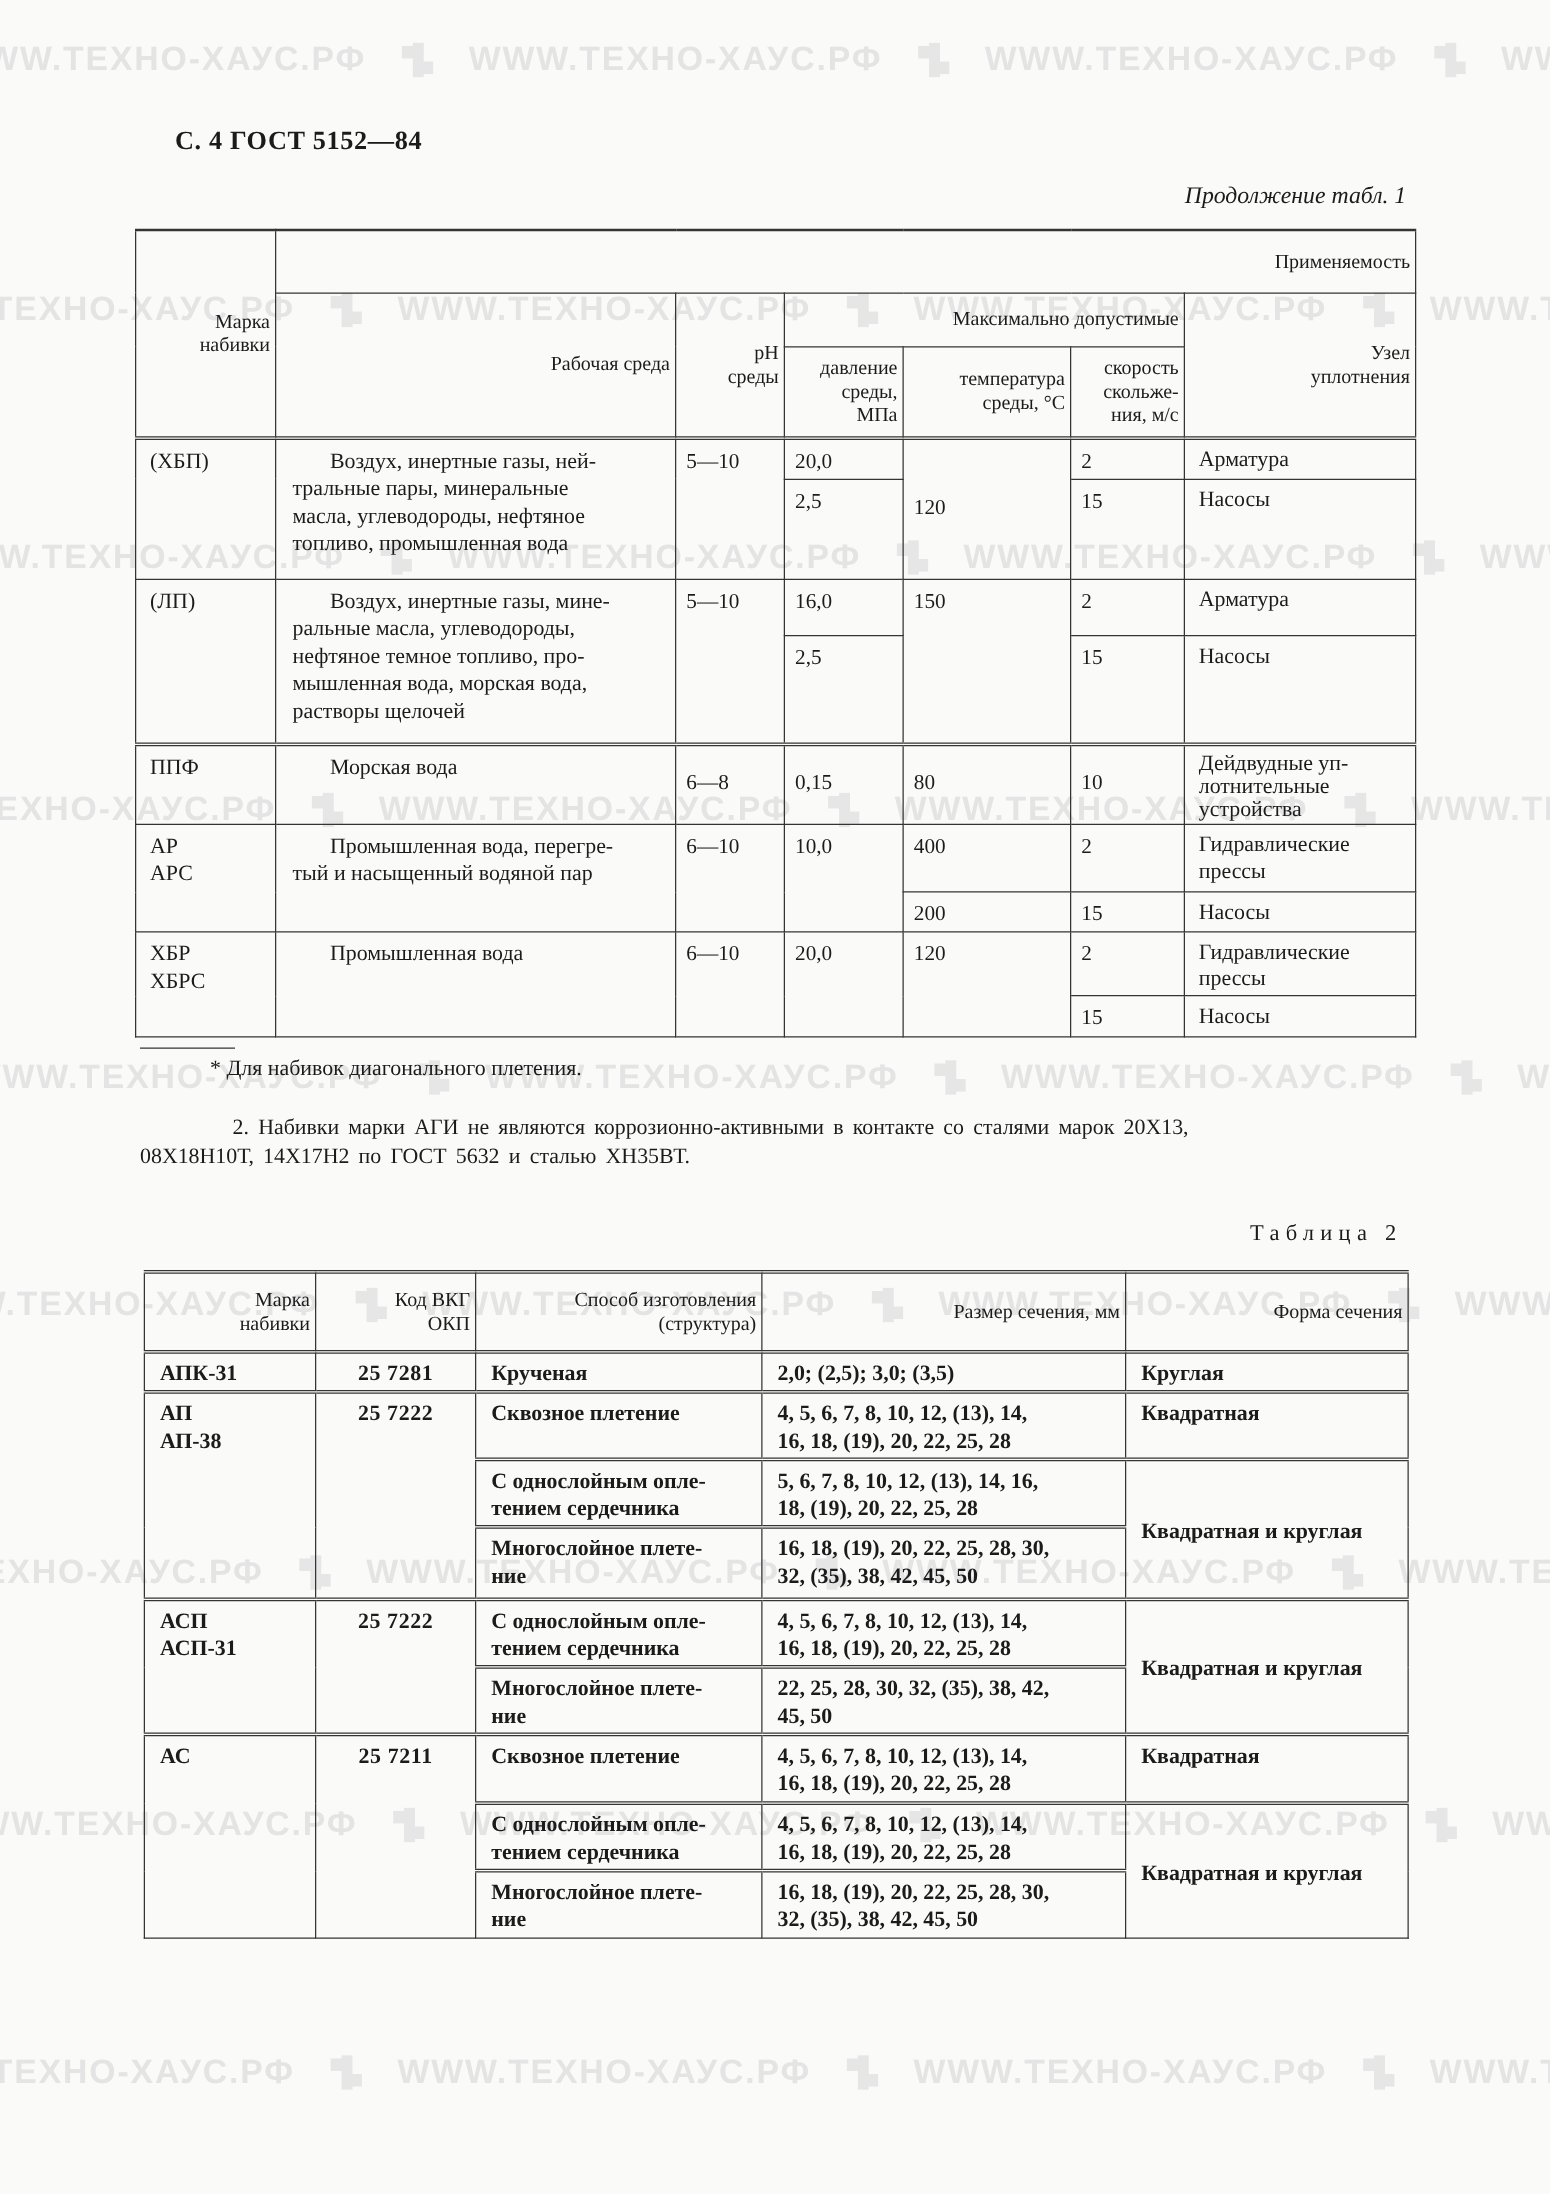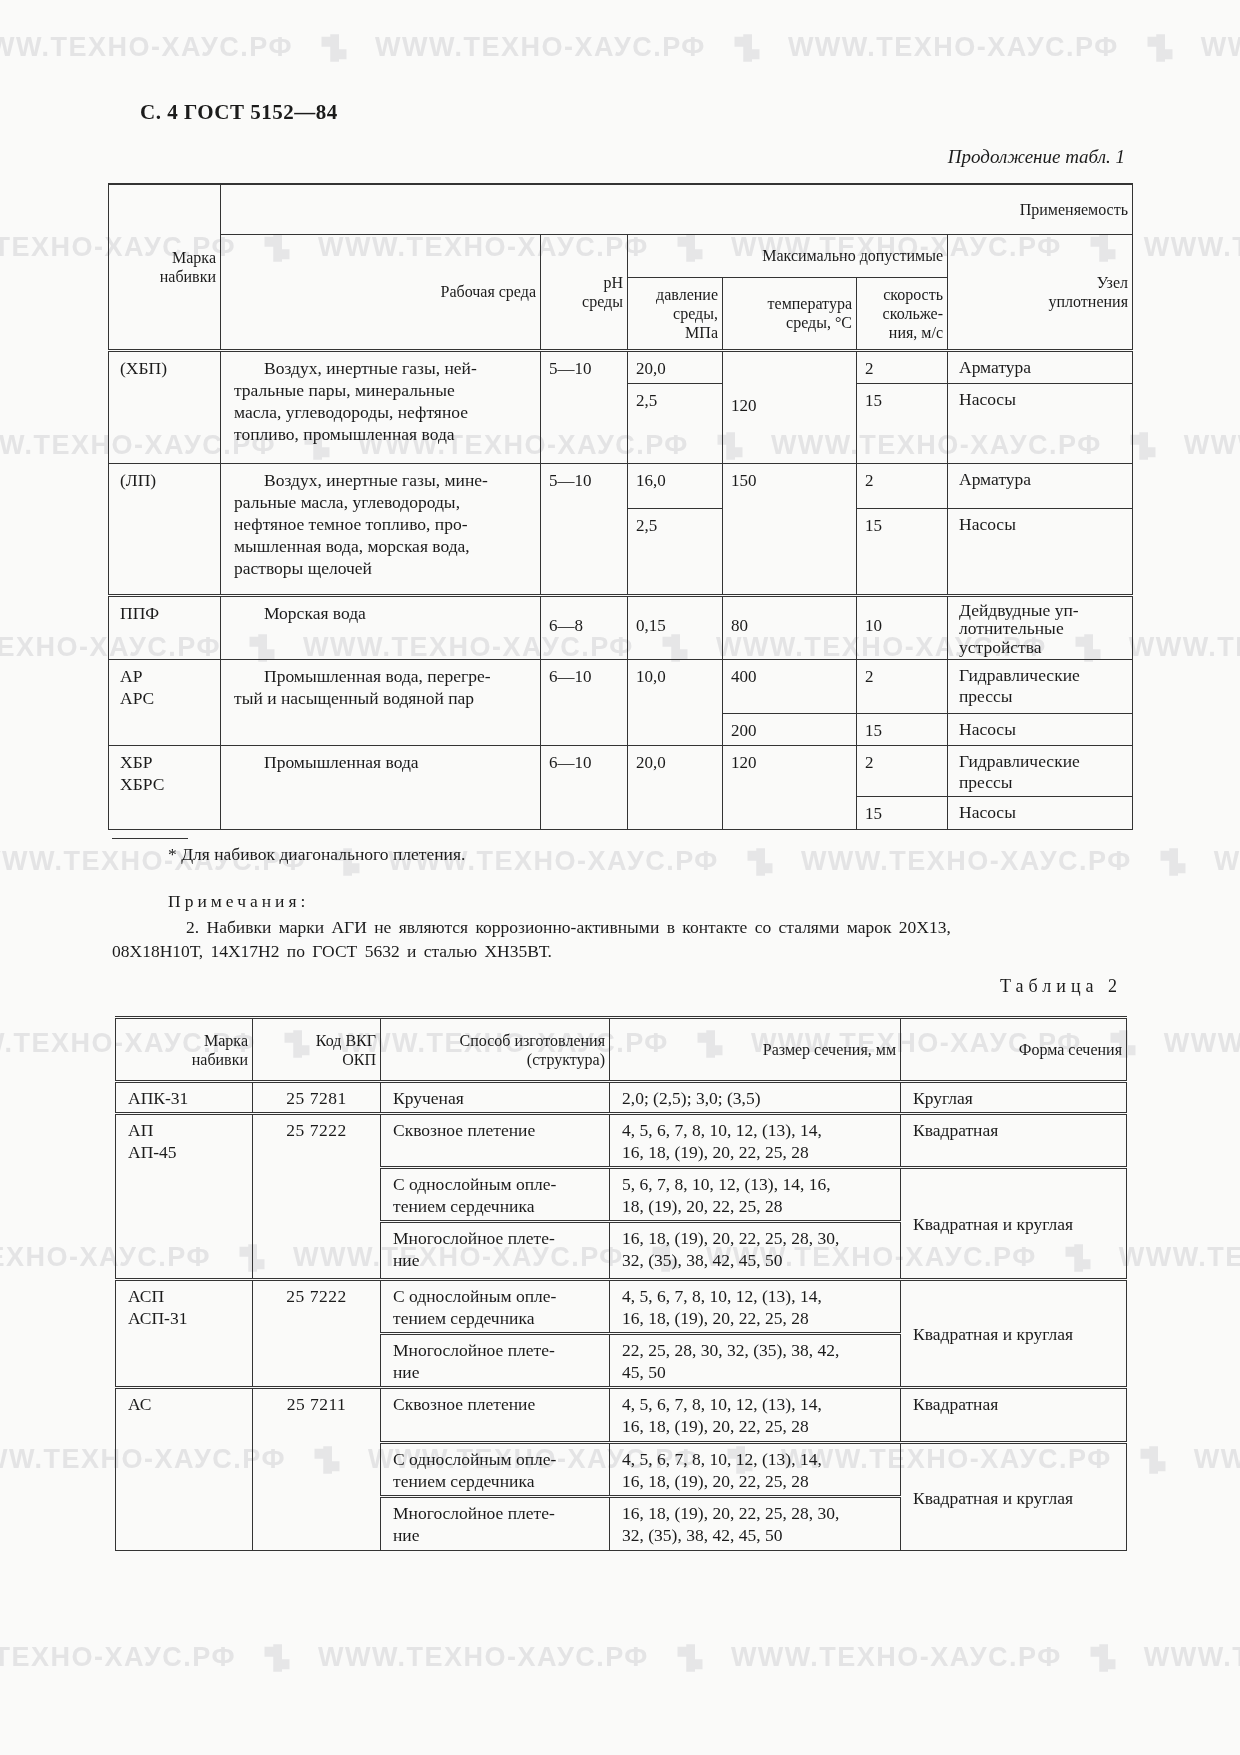--- a/index.html
+++ b/index.html
@@ -29,21 +29,21 @@
   .t1 thead{border-bottom:3px double #343434;}
   .t1 .brand{padding:5px 6px 3px 11px;white-space:pre-line;}
   .t1 .medium{text-align:left;text-indent:30px;padding:5px 12px 3px 13px;}
   .t1 .unit{padding:5px 6px 3px 11px;line-height:21px;}
   .t1 .unit3{line-height:18.5px;padding-top:4px;}
   .t1 tr.dsep>td{border-top:3px double #343434;}
   
   .t2{left:115px;top:1016px;border-top:3px double #343434;border-bottom:1.5px solid #343434;
       font-size:17.5px;line-height:22px;}
   .t2 thead{border-bottom:3px double #343434;}
-  .t2 td{padding:4px 10px 3px 12px;}
+  .t2 td{padding:4px 10px 3px 12px;font-weight:bold;}
   .t2 .kod{text-align:center;padding-left:2px;padding-right:2px;letter-spacing:.5px;}
   .t2 tr.d>td{border-top:3px double #343434;}
   
   .notes{position:absolute;left:112px;top:838px;width:1018px;font-size:17.5px;line-height:23.5px;}
   .fn-rule{width:76px;border-top:1.6px solid #343434;margin:0 0 4px 0;}
   .footnote{text-indent:56px;margin:0 0 23px 0;}
   .notes-title{text-indent:56px;letter-spacing:4px;margin:0 0 3px 0;}
   .note-item{text-indent:74px;margin:0;white-space:pre-line;text-align:left;word-spacing:3px;}
 </style>
 </head>
@@ -419,21 +419,20 @@
         <tr style="height:33px">
           <td class="num">15</td>
           <td class="unit">Насосы</td>
         </tr>
       </tbody>
     </table>
 
     <div class="notes">
       <div class="fn-rule"></div>
       <p class="footnote">* Для набивок диагонального плетения.</p>
-      <p class="notes-title">Примечания:</p>
       <p class="note-item">2. Набивки марки АГИ не являются коррозионно-активными в контакте со сталями марок 20Х13,
 08Х18Н10Т, 14Х17Н2 по ГОСТ 5632 и сталью ХН35ВТ.</p>
     </div>
 
     <div class="t2-caption">Таблица 2</div>
 
     <table class="t2">
       <colgroup>
         <col style="width:137px">
           <col style="width:128px">
@@ -458,21 +457,21 @@
         <tr style="height:31px">
           <td>АПК-31</td>
           <td class="kod">25 7281</td>
           <td>Крученая</td>
           <td>2,0; (2,5); 3,0; (3,5)</td>
           <td>Круглая</td>
         </tr>
 
         <tr style="height:48px" class="d">
           <td rowspan="3" class="pre">АП
-АП-45</td>
+АП-38</td>
           <td rowspan="3" class="kod">25 7222</td>
           <td>Сквозное плетение</td>
           <td class="pre">4, 5, 6, 7, 8, 10, 12, (13), 14,
 16, 18, (19), 20, 22, 25, 28</td>
           <td>Квадратная</td>
         </tr>
         <tr style="height:54px" class="d">
           <td class="pre">С однослойным опле-
 тением сердечника</td>
           <td class="pre">5, 6, 7, 8, 10, 12, (13), 14, 16,

